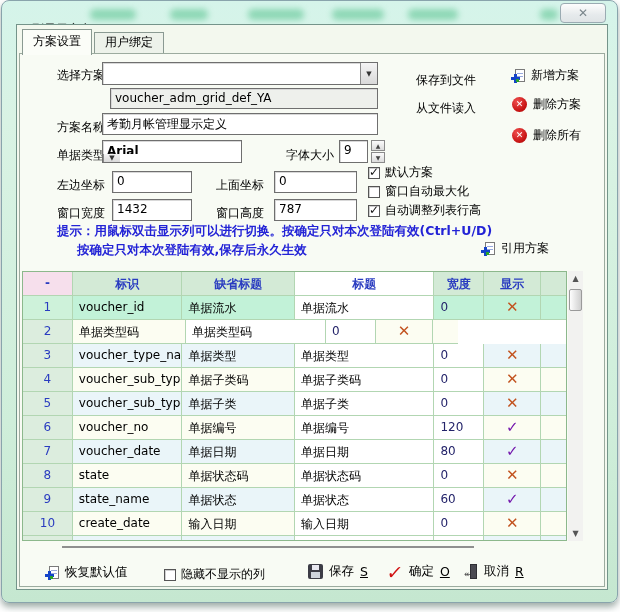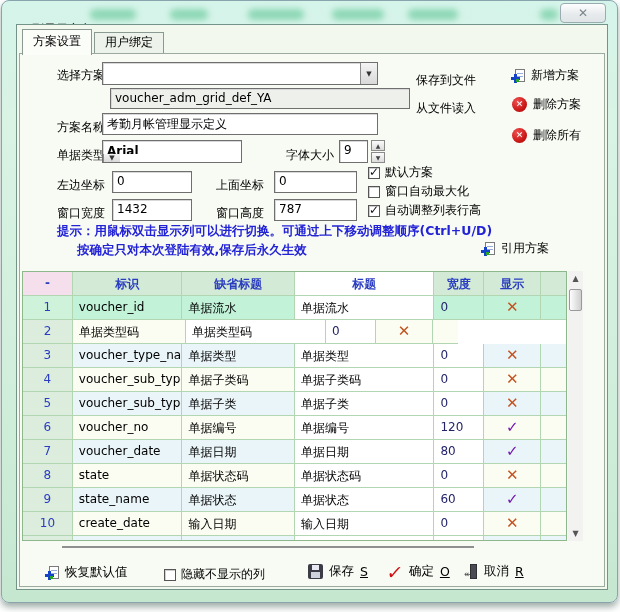--- a/index.html
+++ b/index.html
@@ -135,21 +135,21 @@
 
     <div class="tab active" style="left:20px;">方案设置</div>
     <div class="tab idle" style="left:92px;">用户绑定</div>
     <div class="tabpane"></div>
 
     <span class="lbl" style="left:55px;top:66px;">选择方案</span>
     <div class="field combo" style="left:100px;top:61px;width:276px;height:23px;">
       <span class="val"></span>
       <span class="arrow-btn">▼</span>
     </div>
-    <div class="field staticbox" style="left:108px;top:87px;width:300px;height:21px;">voucher_adm_grid_def_YA</div>
+    <div class="field staticbox" style="left:108px;top:87px;width:268px;height:21px;">voucher_adm_grid_def_YA</div>
 
     <span class="lbl" style="left:55px;top:118px;">方案名称</span>
     <div class="field" style="left:100px;top:112px;width:276px;height:22px;">考勤月帐管理显示定义</div>
 
     <span class="lbl" style="left:55px;top:146px;">单据类型码</span>
     <div class="field combo" style="left:100px;top:139px;width:140px;height:23px;font-weight:bold;flex-direction:column;">
       <span class="val">Arial</span>
       <span class="arrow-btn" style="font-weight:normal;">▼</span>
     </div>
     <span class="lbl" style="left:284px;top:146px;">字体大小</span>
@@ -204,21 +204,21 @@
       <span class="ic-docplus">
           <span class="page"></span>
           <span class="line"></span>
           <span class="plus-v"></span>
           <span class="plus-h"></span>
           <span class="dot"></span>
         </span>
       <span>引用方案</span>
     </div>
 
-    <div class="hint" style="left:55px;top:222px;">提示：用鼠标双击显示列可以进行切换。可通过上下移动调整顺序(Ctrl+U/D)</div>
+    <div class="hint" style="left:55px;top:222px;">提示：用鼠标双击显示列可以进行切换。按确定只对本次登陆有效(Ctrl+U/D)</div>
     <div class="hint" style="left:75px;top:241px;">按确定只对本次登陆有效,保存后永久生效</div>
 
     <div class="grid">
       <div class="grow ghead">
         <div class="gcell c-num">-</div>
         <div class="gcell c-id">标识</div>
         <div class="gcell c-dt">缺省标题</div>
         <div class="gcell c-title">标题</div>
         <div class="gcell c-width">宽度</div>
         <div class="gcell c-vis">显示</div>

